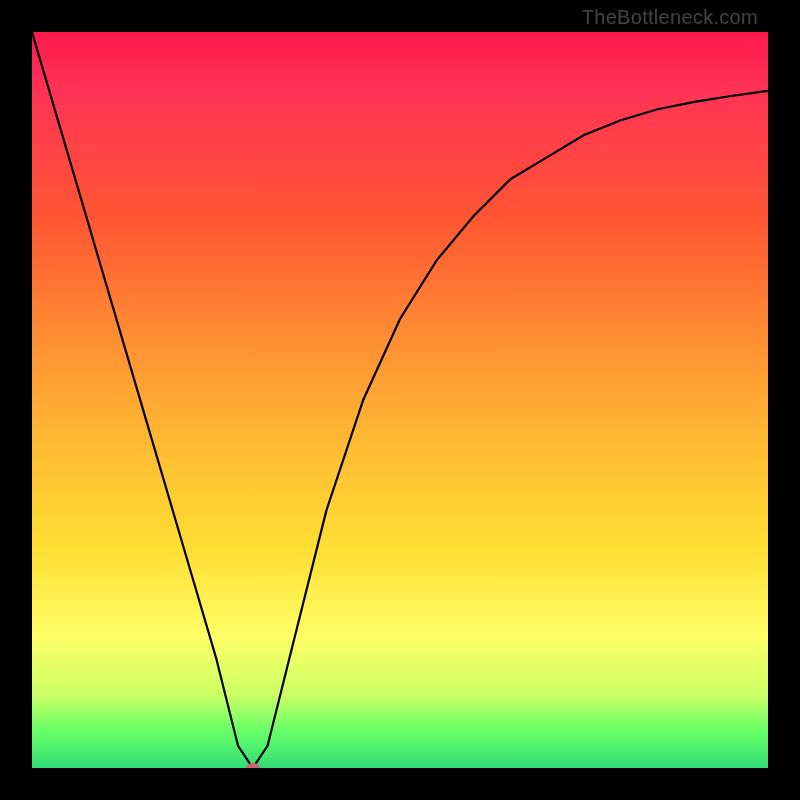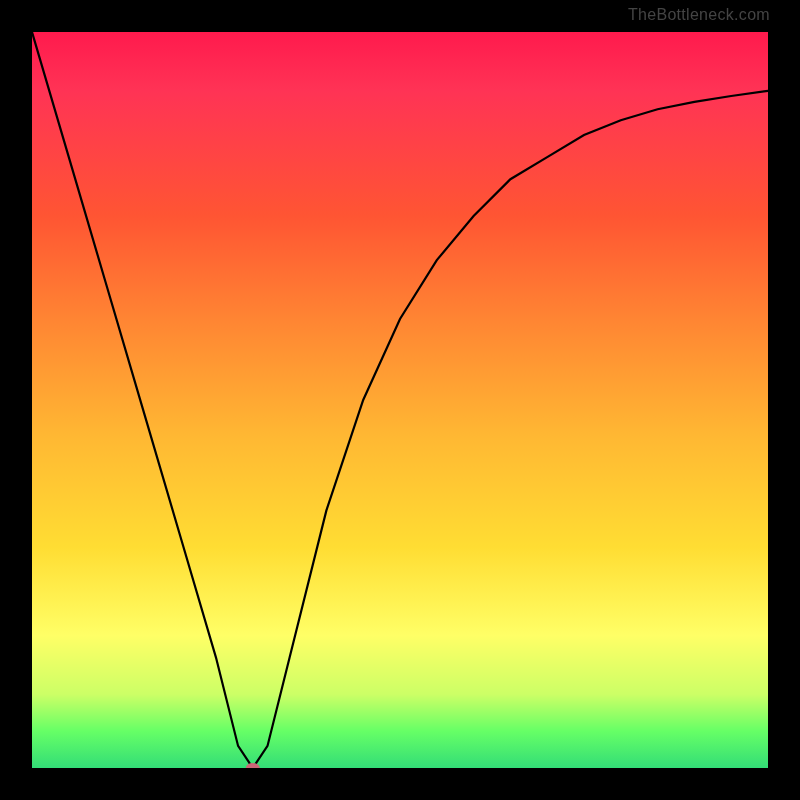--- a/index.html
+++ b/index.html
@@ -29,23 +29,23 @@
       #ffb833 55%,
       #ffdd33 70%,
       #ffff66 82%,
       #ccff66 90%,
       #66ff66 95%,
       #33dd77 100%);
   }
   .watermark {
     position: absolute;
     top: 6px;
-    right: 30px;
+    right: 42px;
     color: #444;
-    font-size: 16px;
+    font-size: 20px;
     font-weight: 500;
     letter-spacing: 0.3px;
   }
   svg.curve {
     position: absolute;
     left: 32px;
     top: 32px;
     width: 736px;
     height: 736px;
     pointer-events: none;

